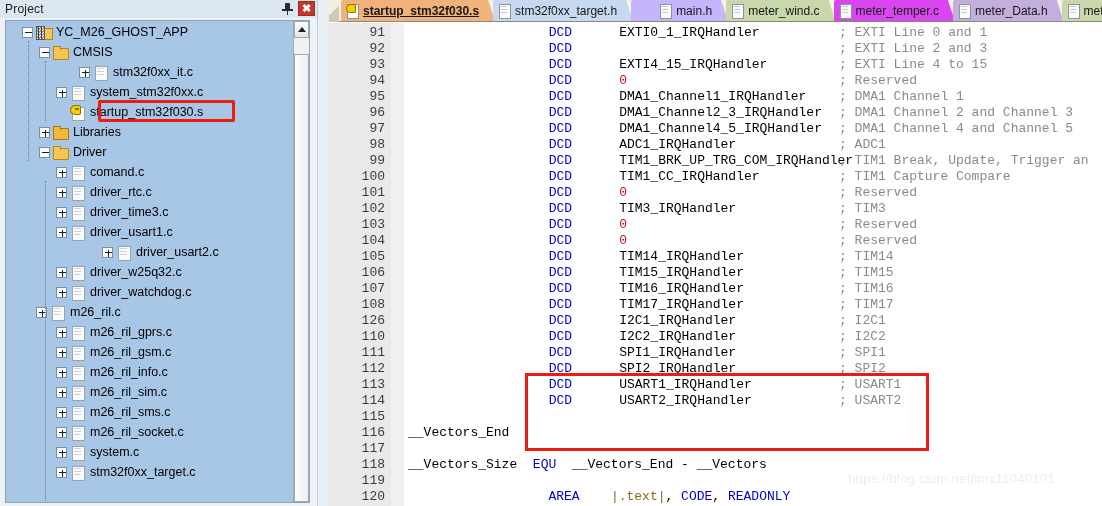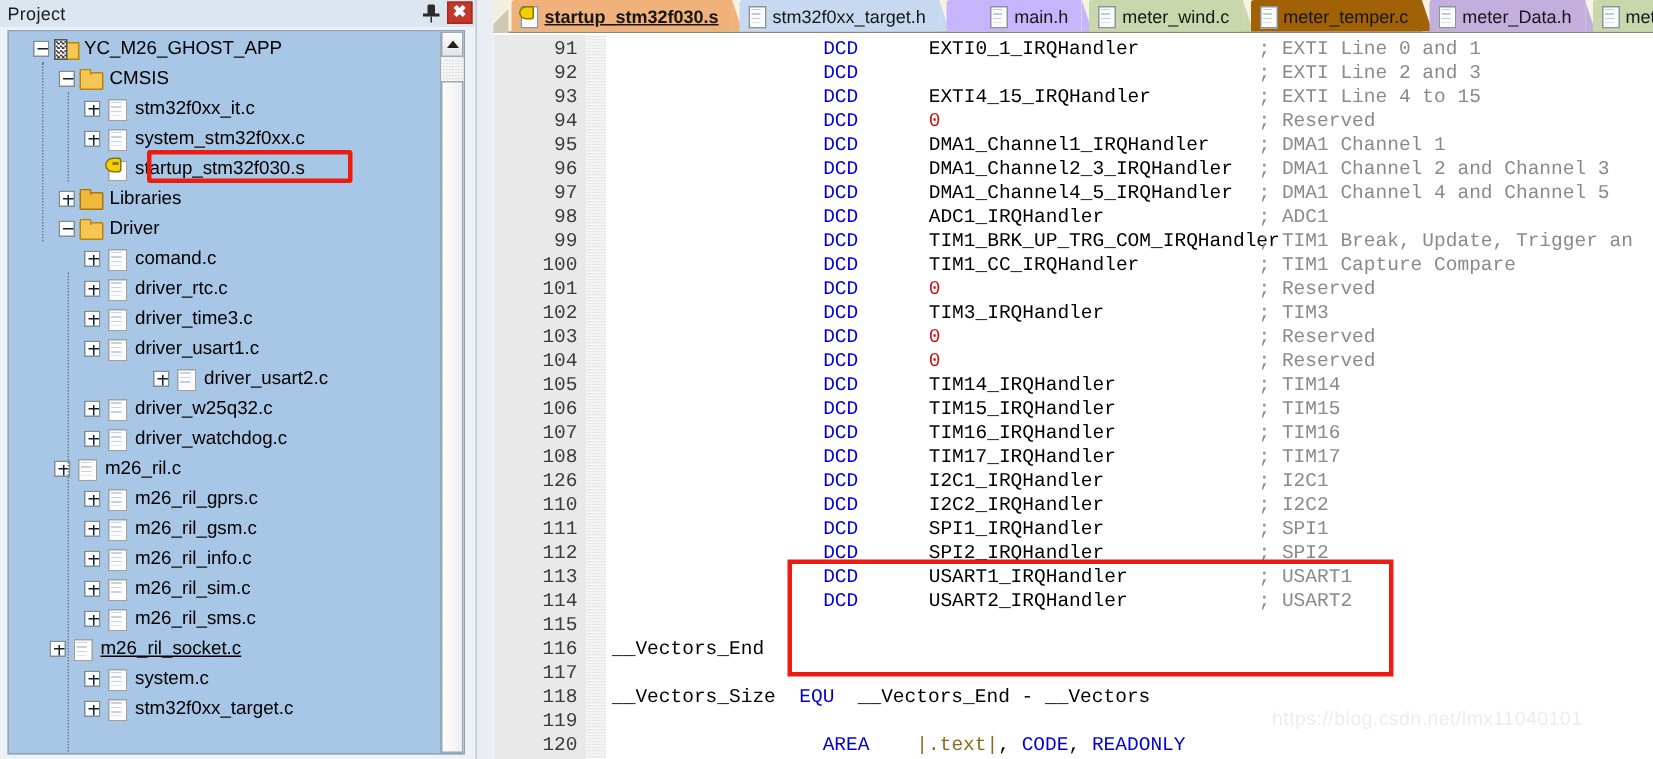--- a/index.html
+++ b/index.html
@@ -260,21 +260,21 @@
             <div class="tree-row" style="padding-left: 16px;">
               <span class="expander minus"></span>
               <span class="ico project"></span>
               <span class="lbl">YC_M26_GHOST_APP</span>
             </div>
             <div class="tree-row" style="padding-left: 33px;">
               <span class="expander minus"></span>
               <span class="ico folder-open"></span>
               <span class="lbl">CMSIS</span>
             </div>
-            <div class="tree-row" style="padding-left: 50px;">
+            <div class="tree-row" style="padding-left: 73px;">
               <span class="expander plus"></span>
               <span class="ico file"></span>
               <span class="lbl">stm32f0xx_it.c</span>
             </div>
             <div class="tree-row" style="padding-left: 50px;">
               <span class="expander plus"></span>
               <span class="ico file"></span>
               <span class="lbl">system_stm32f0xx.c</span>
             </div>
             <div class="tree-row" style="padding-left: 50px;">
@@ -352,21 +352,21 @@
             <div class="tree-row" style="padding-left: 50px;">
               <span class="expander plus"></span>
               <span class="ico file"></span>
               <span class="lbl">m26_ril_sim.c</span>
             </div>
             <div class="tree-row" style="padding-left: 50px;">
               <span class="expander plus"></span>
               <span class="ico file"></span>
               <span class="lbl">m26_ril_sms.c</span>
             </div>
-            <div class="tree-row" style="padding-left: 27px; text-decoration: underline;">
+            <div class="tree-row" style="padding-left: 50px;">
               <span class="expander plus"></span>
               <span class="ico file"></span>
               <span class="lbl">m26_ril_socket.c</span>
             </div>
             <div class="tree-row" style="padding-left: 50px;">
               <span class="expander plus"></span>
               <span class="ico file"></span>
               <span class="lbl">system.c</span>
             </div>
             <div class="tree-row" style="padding-left: 50px;">
@@ -404,21 +404,21 @@
           <span class="tab-label">stm32f0xx_target.h</span>
         </div>
         <div class="tab" style="background: #c4b5fd; padding-left: 28px;">
           <span class="tab-ico"></span>
           <span class="tab-label">main.h</span>
         </div>
         <div class="tab" style="background: rgb(201, 216, 172);">
           <span class="tab-ico"></span>
           <span class="tab-label">meter_wind.c</span>
         </div>
-        <div class="tab" style="background: #a16207; justify-content: flex-end;">
+        <div class="tab" style="background: #d946ef; justify-content: flex-end;">
           <span class="tab-ico"></span>
           <span class="tab-label">meter_temper.c</span>
         </div>
         <div class="tab" style="background: rgb(196, 174, 221);">
           <span class="tab-ico"></span>
           <span class="tab-label">meter_Data.h</span>
         </div>
         <div class="tab" style="background: rgb(201, 216, 172);">
           <span class="tab-ico"></span>
           <span class="tab-label">met</span>

